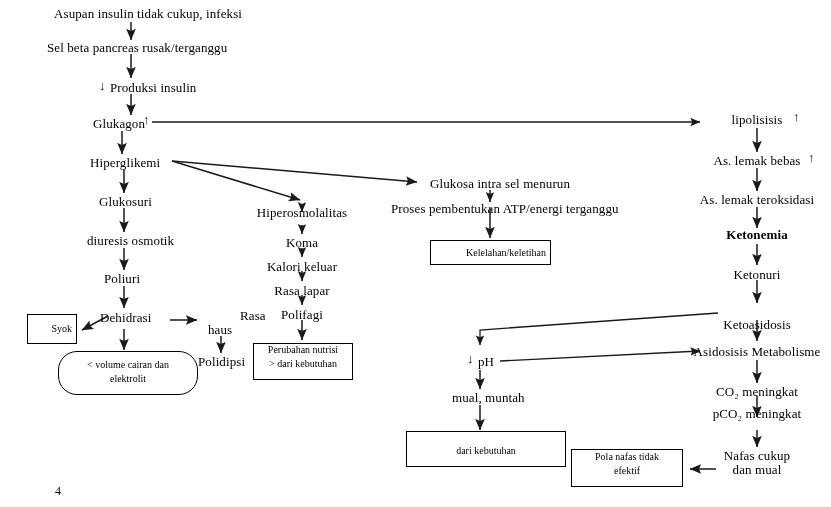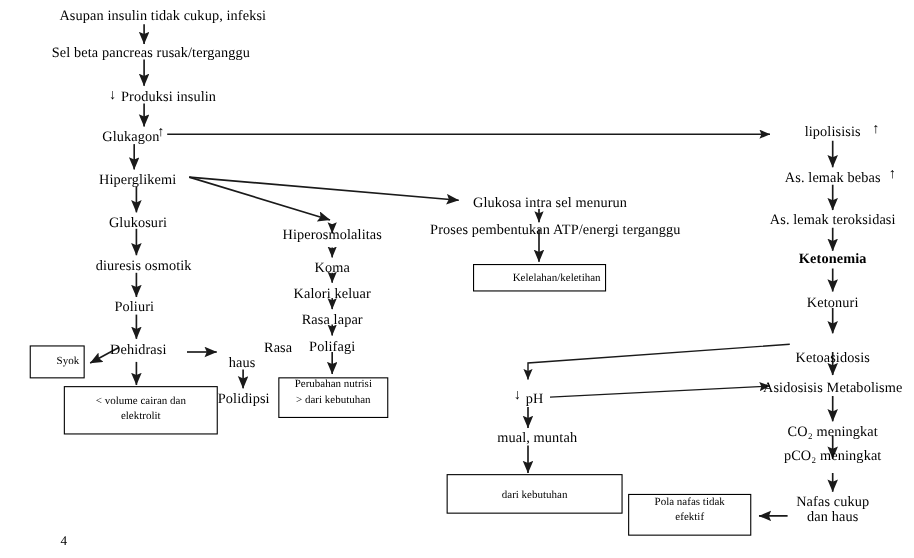--- a/index.html
+++ b/index.html
@@ -163,31 +163,31 @@
   <div class="updown" style="left:808px; top:151px;">↑</div>
 
   <div class="node center" style="left:757px; top:193px;">As. lemak teroksidasi</div>
   <div class="node center" style="left:757px; top:228px;font-weight:bold;">Ketonemia</div>
   <div class="node center" style="left:757px; top:268px;">Ketonuri</div>
   <div class="node center" style="left:757px; top:306px;margin-top:12px;">Ketoasidosis</div>
   <div class="node center" style="left:757px; top:345px;">Asidosisis Metabolisme</div>
   <div class="node center" style="left:757px; top:385px;">CO₂ meningkat</div>
   <div class="node center" style="left:757px; top:407px;">pCO₂ meningkat</div>
   <div class="node center" style="left:757px; top:449px;">Nafas cukup</div>
-  <div class="node center" style="left:757px; top:463px;">dan haus</div>
+  <div class="node center" style="left:757px; top:463px;">dan mual</div>
 
   <div class="updown" style="left:467px; top:352px;">↓</div>
   <div class="node" style="left:478px; top:355px;">pH</div>
   <div class="node" style="left:452px; top:391px;">mual, muntah</div>
 
   <div class="boxnode thin" style="left:27px; top:314px; width:50px; height:30px;">
     <span>Syok</span>
   </div>
 
-  <div class="boxnode" style="left:58px; top:351px; width:140px; height:44px; flex-direction:column;">
+  <div class="boxnode" style="left:58px; top:351px; width:140px; height:44px; flex-direction:column;border-radius:19px;">
     <span>&lt; volume cairan dan</span>
     <span>elektrolit</span>
   </div>
 
   <div class="boxnode" style="left:253px; top:343px; width:100px; height:37px; flex-direction:column;">
     <span>Perubahan nutrisi</span>
     <span>&gt; dari kebutuhan</span>
   </div>
 
   <div class="boxnode thin" style="left:430px; top:240px; width:121px; height:25px;">

